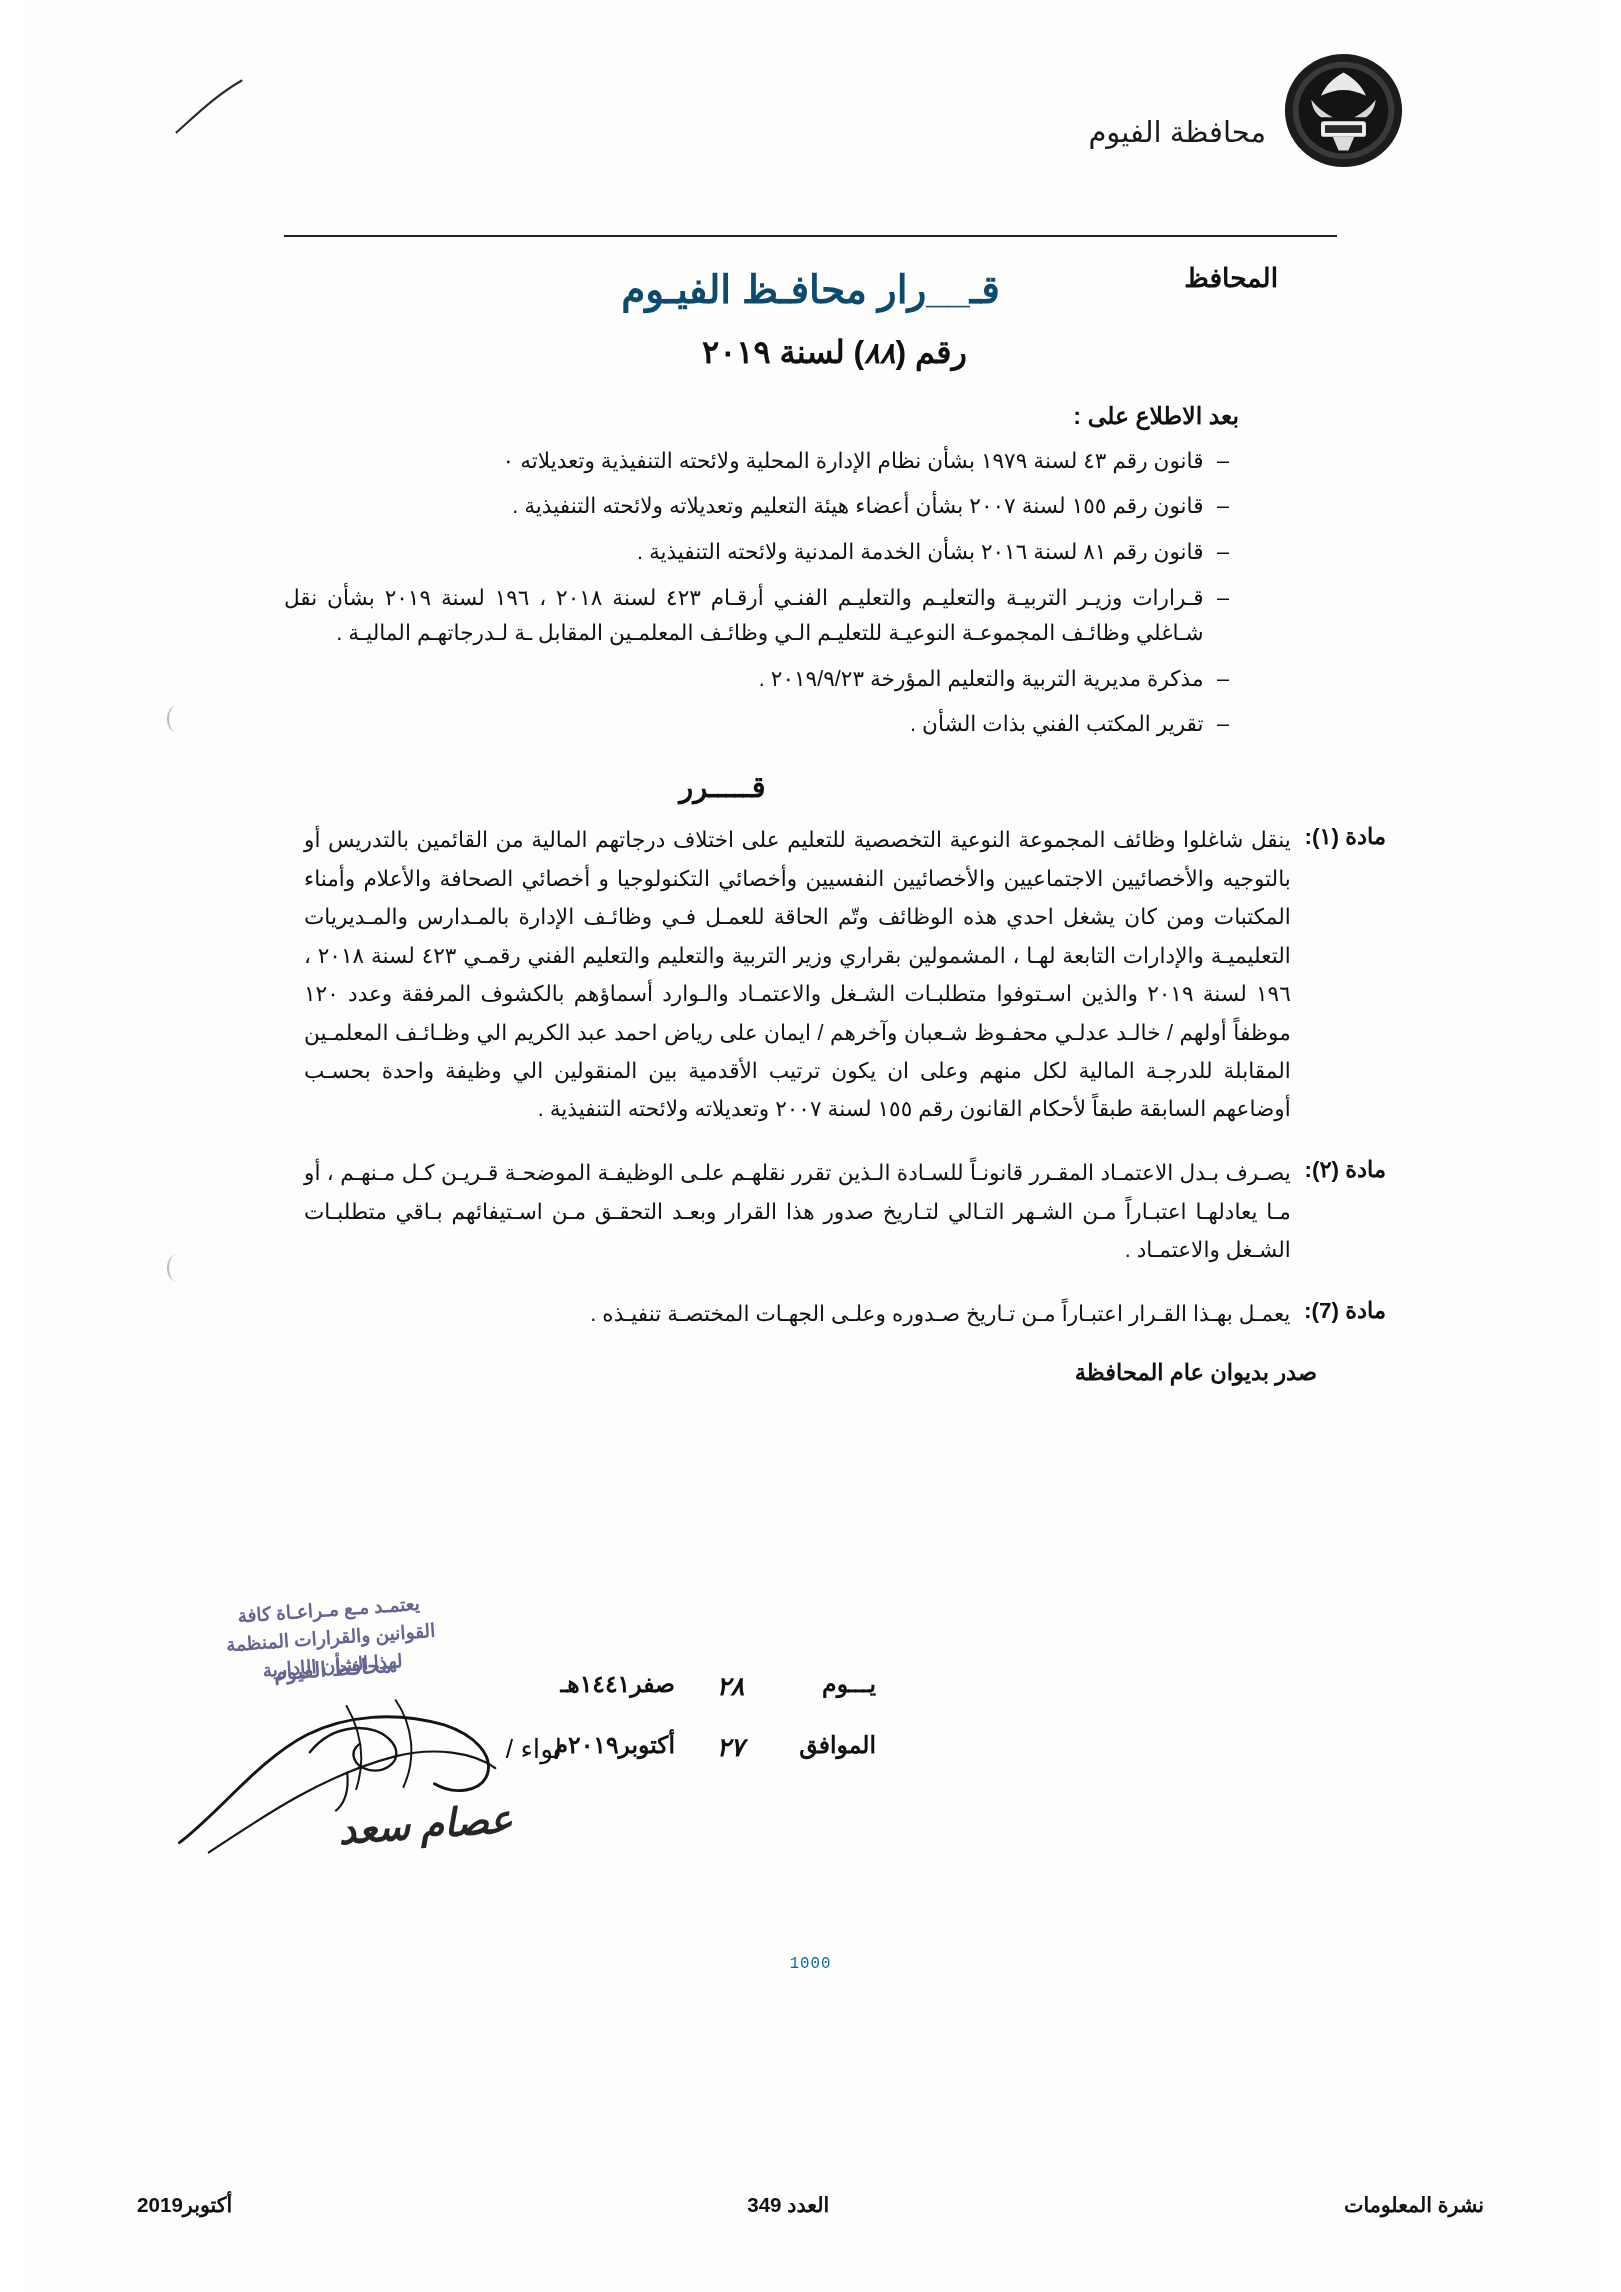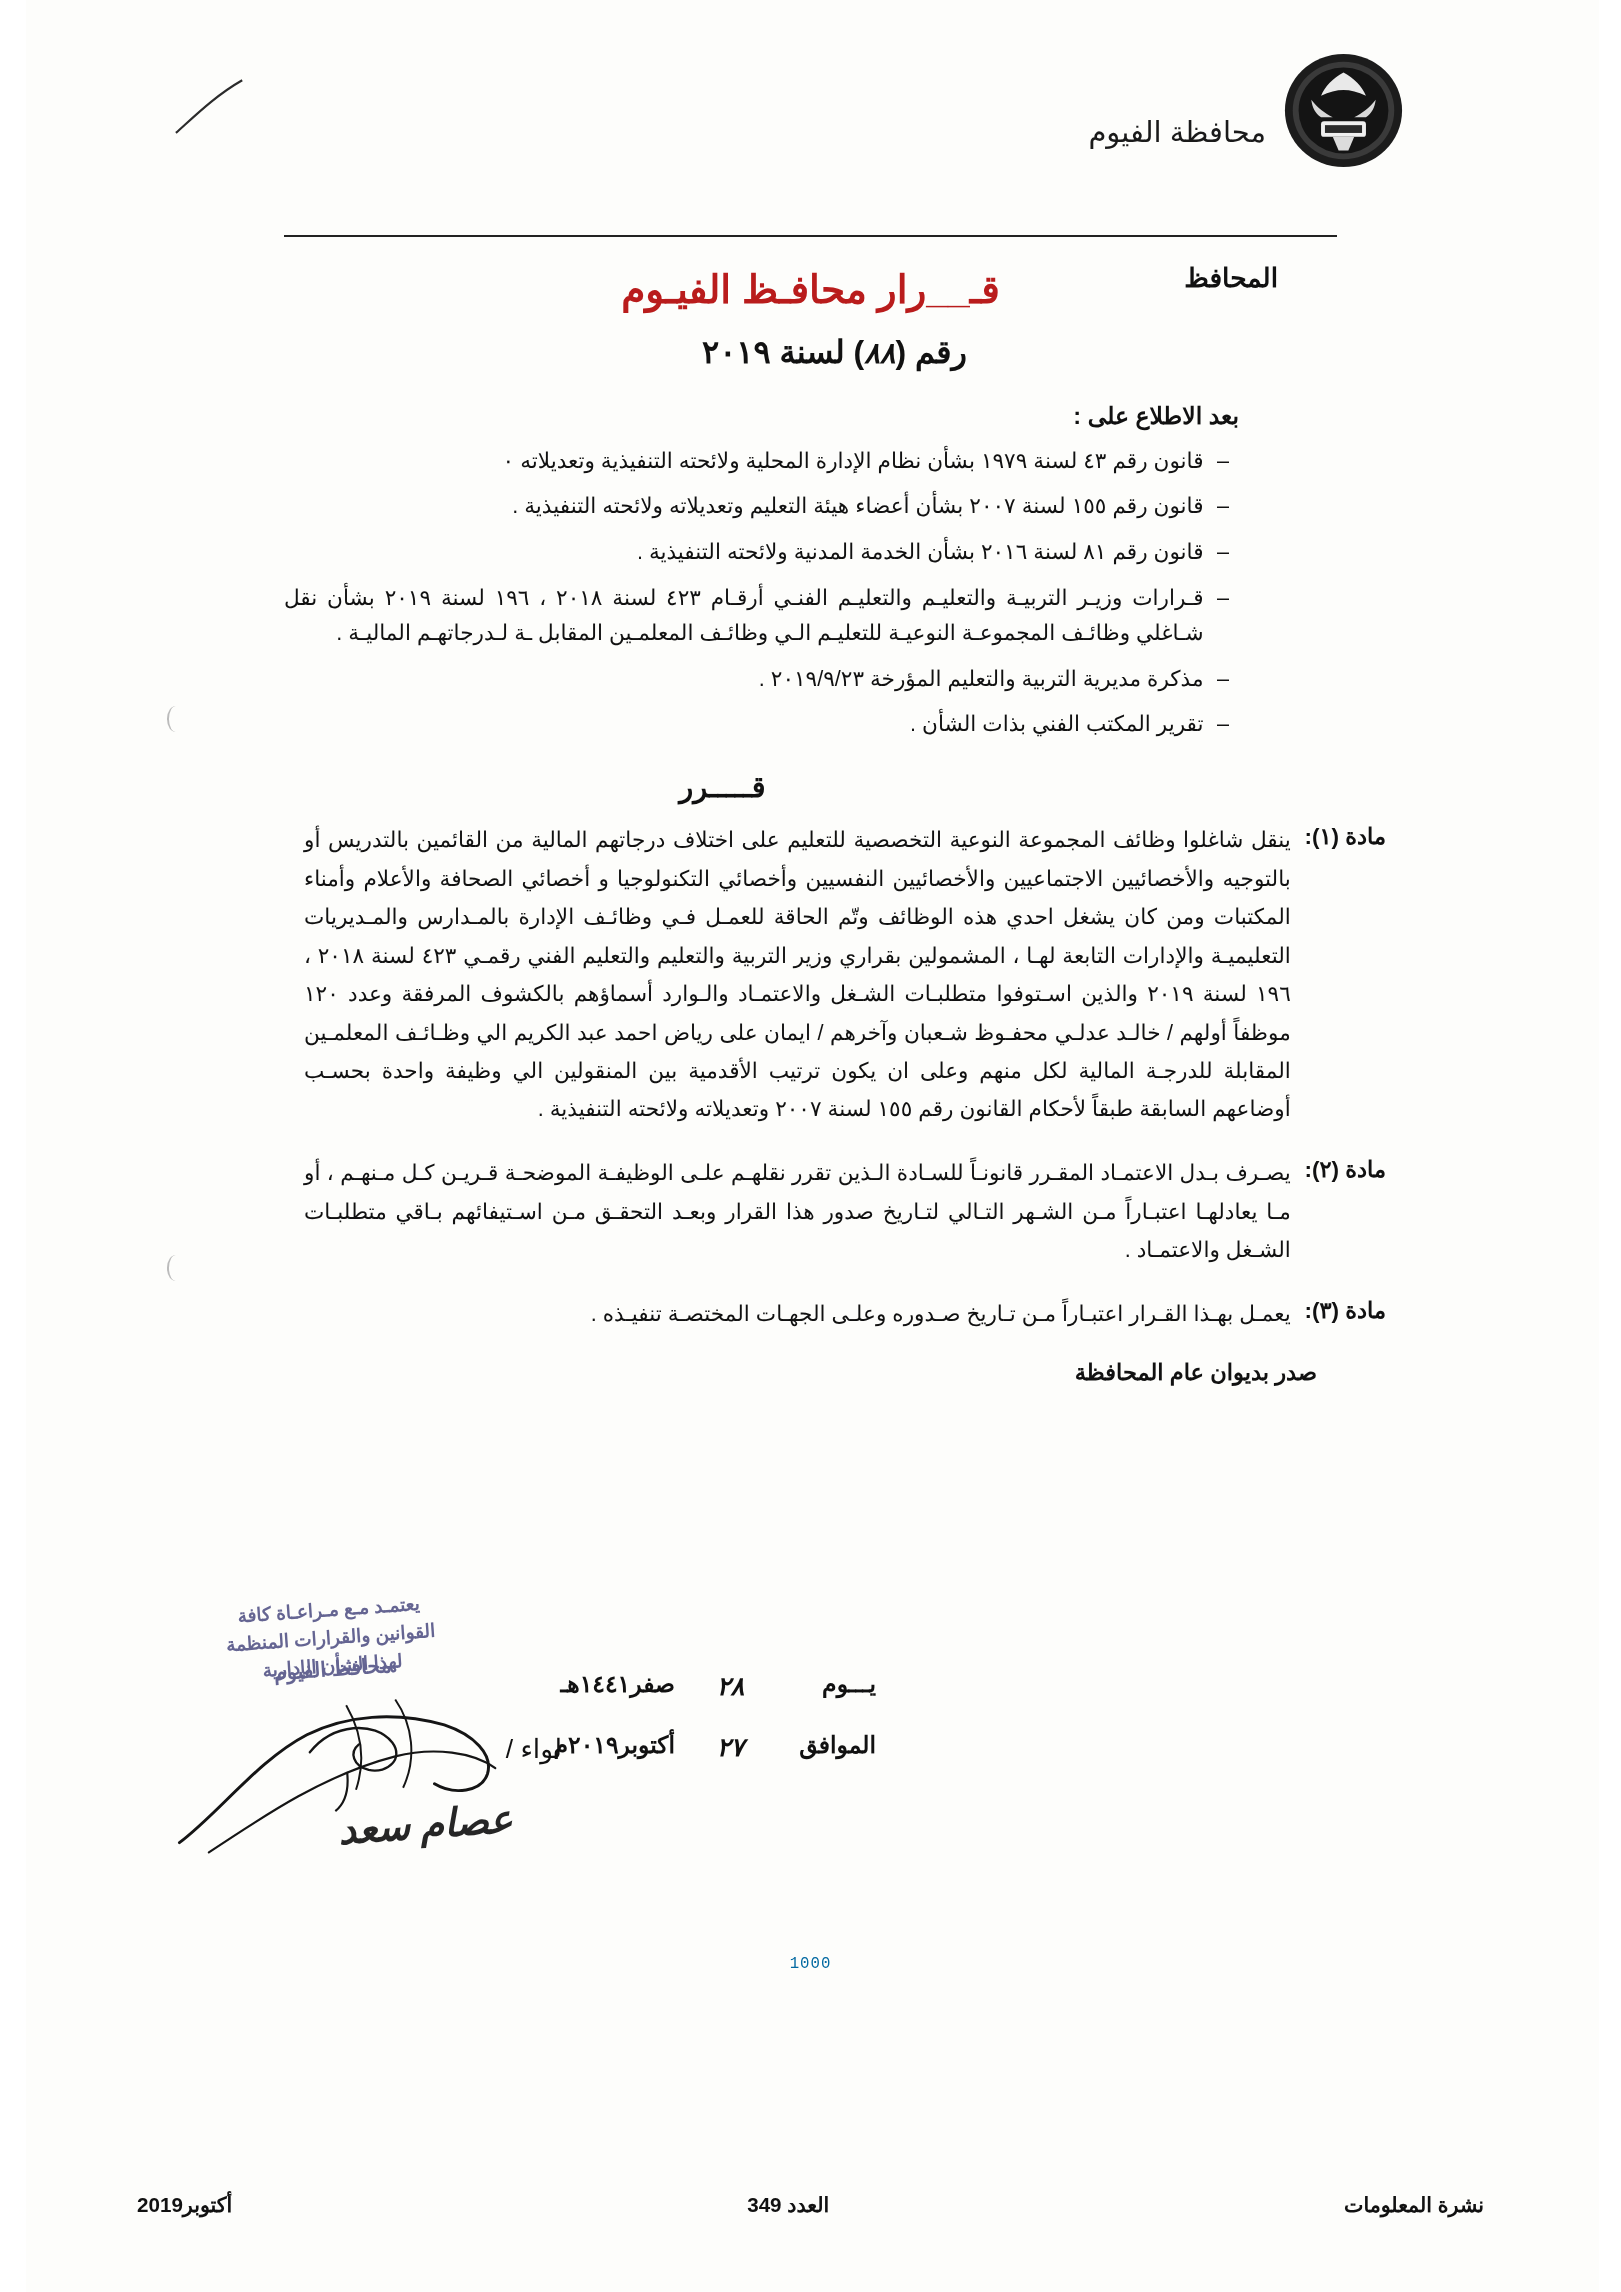--- a/index.html
+++ b/index.html
@@ -84,21 +84,21 @@
 
   
   .doc-title {
     position: absolute;
     top: 267px;
     left: 0; right: 0;
     text-align: center;
     font-size: 39px;
     font-weight: 700;
     letter-spacing: 2px;
-    color: #b91c1c;
+    color: #0c4a6e;
   }
   .doc-number {
     position: absolute;
     top: 333px;
     left: 0; right: 0;
     text-align: center;
     font-size: 32px;
     font-weight: 700;
     color: #111;
     margin-left: 48px;
@@ -354,21 +354,21 @@
       <div class="label">مادة (١):</div>
       <div class="text">ينقل شاغلوا وظائف المجموعة النوعية التخصصية للتعليم على اختلاف درجاتهم المالية من القائمين بالتدريس أو بالتوجيه والأخصائيين الاجتماعيين والأخصائيين النفسيين وأخصائي التكنولوجيا و أخصائي الصحافة والأعلام وأمناء المكتبات ومن كان يشغل احدي هذه الوظائف وتّم الحاقة للعمـل فـي وظائـف الإدارة بالمـدارس والمـديريات التعليميـة والإدارات التابعة لهـا ، المشمولين بقراري وزير التربية والتعليم والتعليم الفني رقمـي ٤٢٣ لسنة ٢٠١٨ ، ١٩٦ لسنة ٢٠١٩ والذين اسـتوفوا متطلبـات الشـغل والاعتمـاد والـوارد أسماؤهم بالكشوف المرفقة وعدد ١٢٠ موظفاً أولهم / خالـد عدلـي محفـوظ شـعبان وآخرهم / ايمان على رياض احمد عبد الكريم الي وظـائـف المعلمـين المقابلة للدرجـة المالية لكل منهم وعلى ان يكون ترتيب الأقدمية بين المنقولين الي وظيفة واحدة بحسـب أوضاعهم السابقة طبقاً لأحكام القانون رقم ١٥٥ لسنة ٢٠٠٧ وتعديلاته ولائحته التنفيذية .</div>
     </div>
 
     <div class="article">
       <div class="label">مادة (٢):</div>
       <div class="text">يصـرف بـدل الاعتمـاد المقـرر قانونـاً للسـادة الـذين تقرر نقلهـم علـى الوظيفـة الموضحـة قـريـن كـل مـنهـم ، أو مـا يعادلهـا اعتبـاراً مـن الشـهر التـالي لتـاريخ صدور هذا القرار وبعـد التحقـق مـن اسـتيفائهم بـاقي متطلبـات الشـغل والاعتمـاد .</div>
     </div>
 
     <div class="article">
-      <div class="label">مادة (٣):</div>
+      <div class="label">مادة (7):</div>
       <div class="text">يعمـل بهـذا القـرار اعتبـاراً مـن تـاريخ صـدوره وعلـى الجهـات المختصـة تنفيـذه .</div>
     </div>
 
     <div class="issued">صدر بديوان عام المحافظة</div>
   </div>
 
   <div class="date-block">
     <div class="date-row">
       <span class="k">يـــوم</span>
       <span class="hand">٢٨</span>

